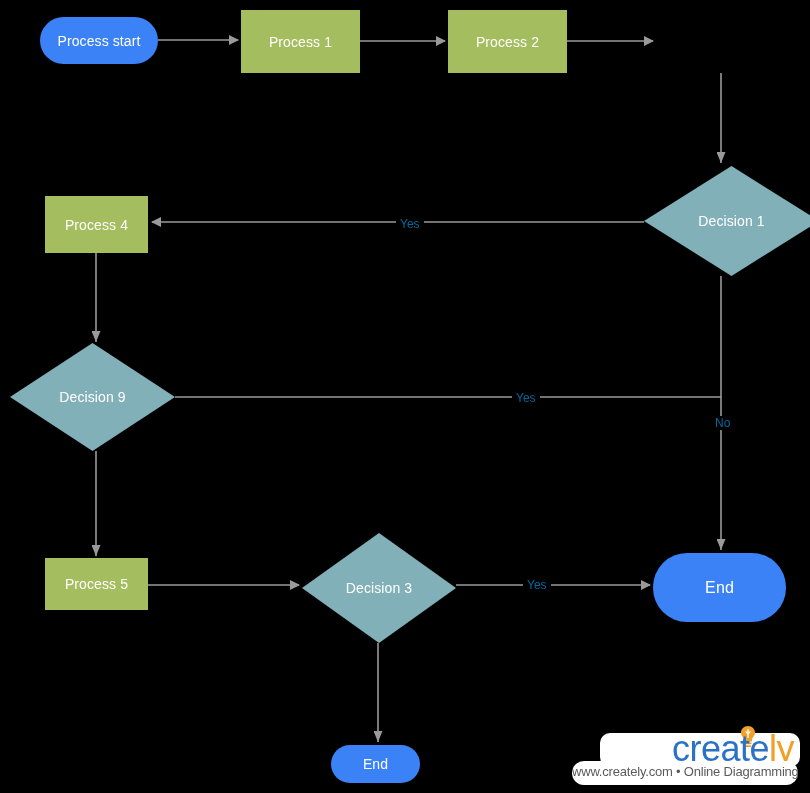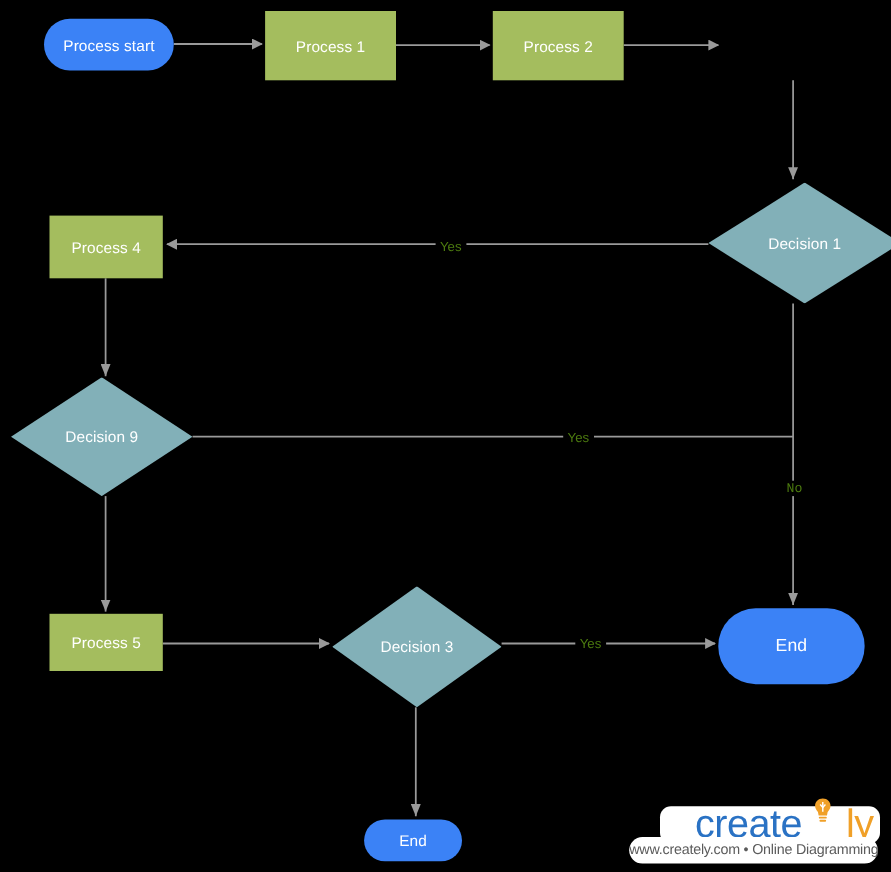--- a/index.html
+++ b/index.html
@@ -56,21 +56,21 @@
     background: #82b0b8;
     clip-path: polygon(50% 0%, 100% 50%, 50% 100%, 0% 50%);
   }
   .node-decision .node-text {
     position: relative;
     z-index: 2;
     text-align: right;
   }
   .edge-label {
     position: absolute;
-    color: #4d7c0f;
+    color: #0369a1;
     font-size: 12px;
     line-height: 1;
     background: #000000;
     padding: 1px 4px;
     user-select: none;
     white-space: nowrap;
   }
   
   #watermark {
     position: absolute;
@@ -83,21 +83,21 @@
     position: absolute;
     right: 12px;
     top: 2px;
     font-size: 36px;
     font-weight: normal;
     letter-spacing: -0.5px;
     line-height: 1;
     white-space: nowrap;
   }
   #wm-word .blue { color: #2a72c4; }
-  #wm-word .orange { color: #f0a028; margin-left: 40px; }
+  #wm-word .orange { color: #f0a028; }
   #wm-bulb {
     position: absolute;
     right: 48px;
     top: -4px;
     width: 20px;
     height: 24px;
   }
   #wm-tagline {
     position: absolute;
     left: 6px;
@@ -210,21 +210,21 @@
   </div>
 
   <div class="node node-terminator" style="left:331px; top:745px; width:89px; height:38px; border-radius:19px;">
     <span class="node-text">End</span>
   </div>
 
   <div class="edge-label" style="left:396px; top:217px;">Yes</div>
 
   <div class="edge-label" style="left:512px; top:391px;">Yes</div>
 
-  <div class="edge-label" style="left:711px; top:437px;font-family:Liberation Mono, monospace;">No</div>
+  <div class="edge-label" style="left:711px; top:416px;">No</div>
 
   <div class="edge-label" style="left:523px; top:578px;">Yes</div>
 
   <div id="watermark">
     <div id="wm-word-bg"></div>
     <svg id="wm-bulb" viewBox="0 0 20 24" xmlns="http://www.w3.org/2000/svg">
       <path d="M10 1 C5.8 1 3 4 3 7.6 C3 10.2 4.4 11.8 5.6 13.2 L6.2 16.4 L13.8 16.4 L14.4 13.2 C15.6 11.8 17 10.2 17 7.6 C17 4 14.2 1 10 1 Z" fill="#f0a028"></path>
       <rect x="6.4" y="17.4" width="7.2" height="1.8" rx="0.8" fill="#f0a028"></rect>
       <rect x="7.0" y="20.2" width="6.0" height="1.8" rx="0.8" fill="#f0a028"></rect>
       <path d="M10 4 L10 13" stroke="#ffffff" stroke-width="1.3" fill="none"></path>

